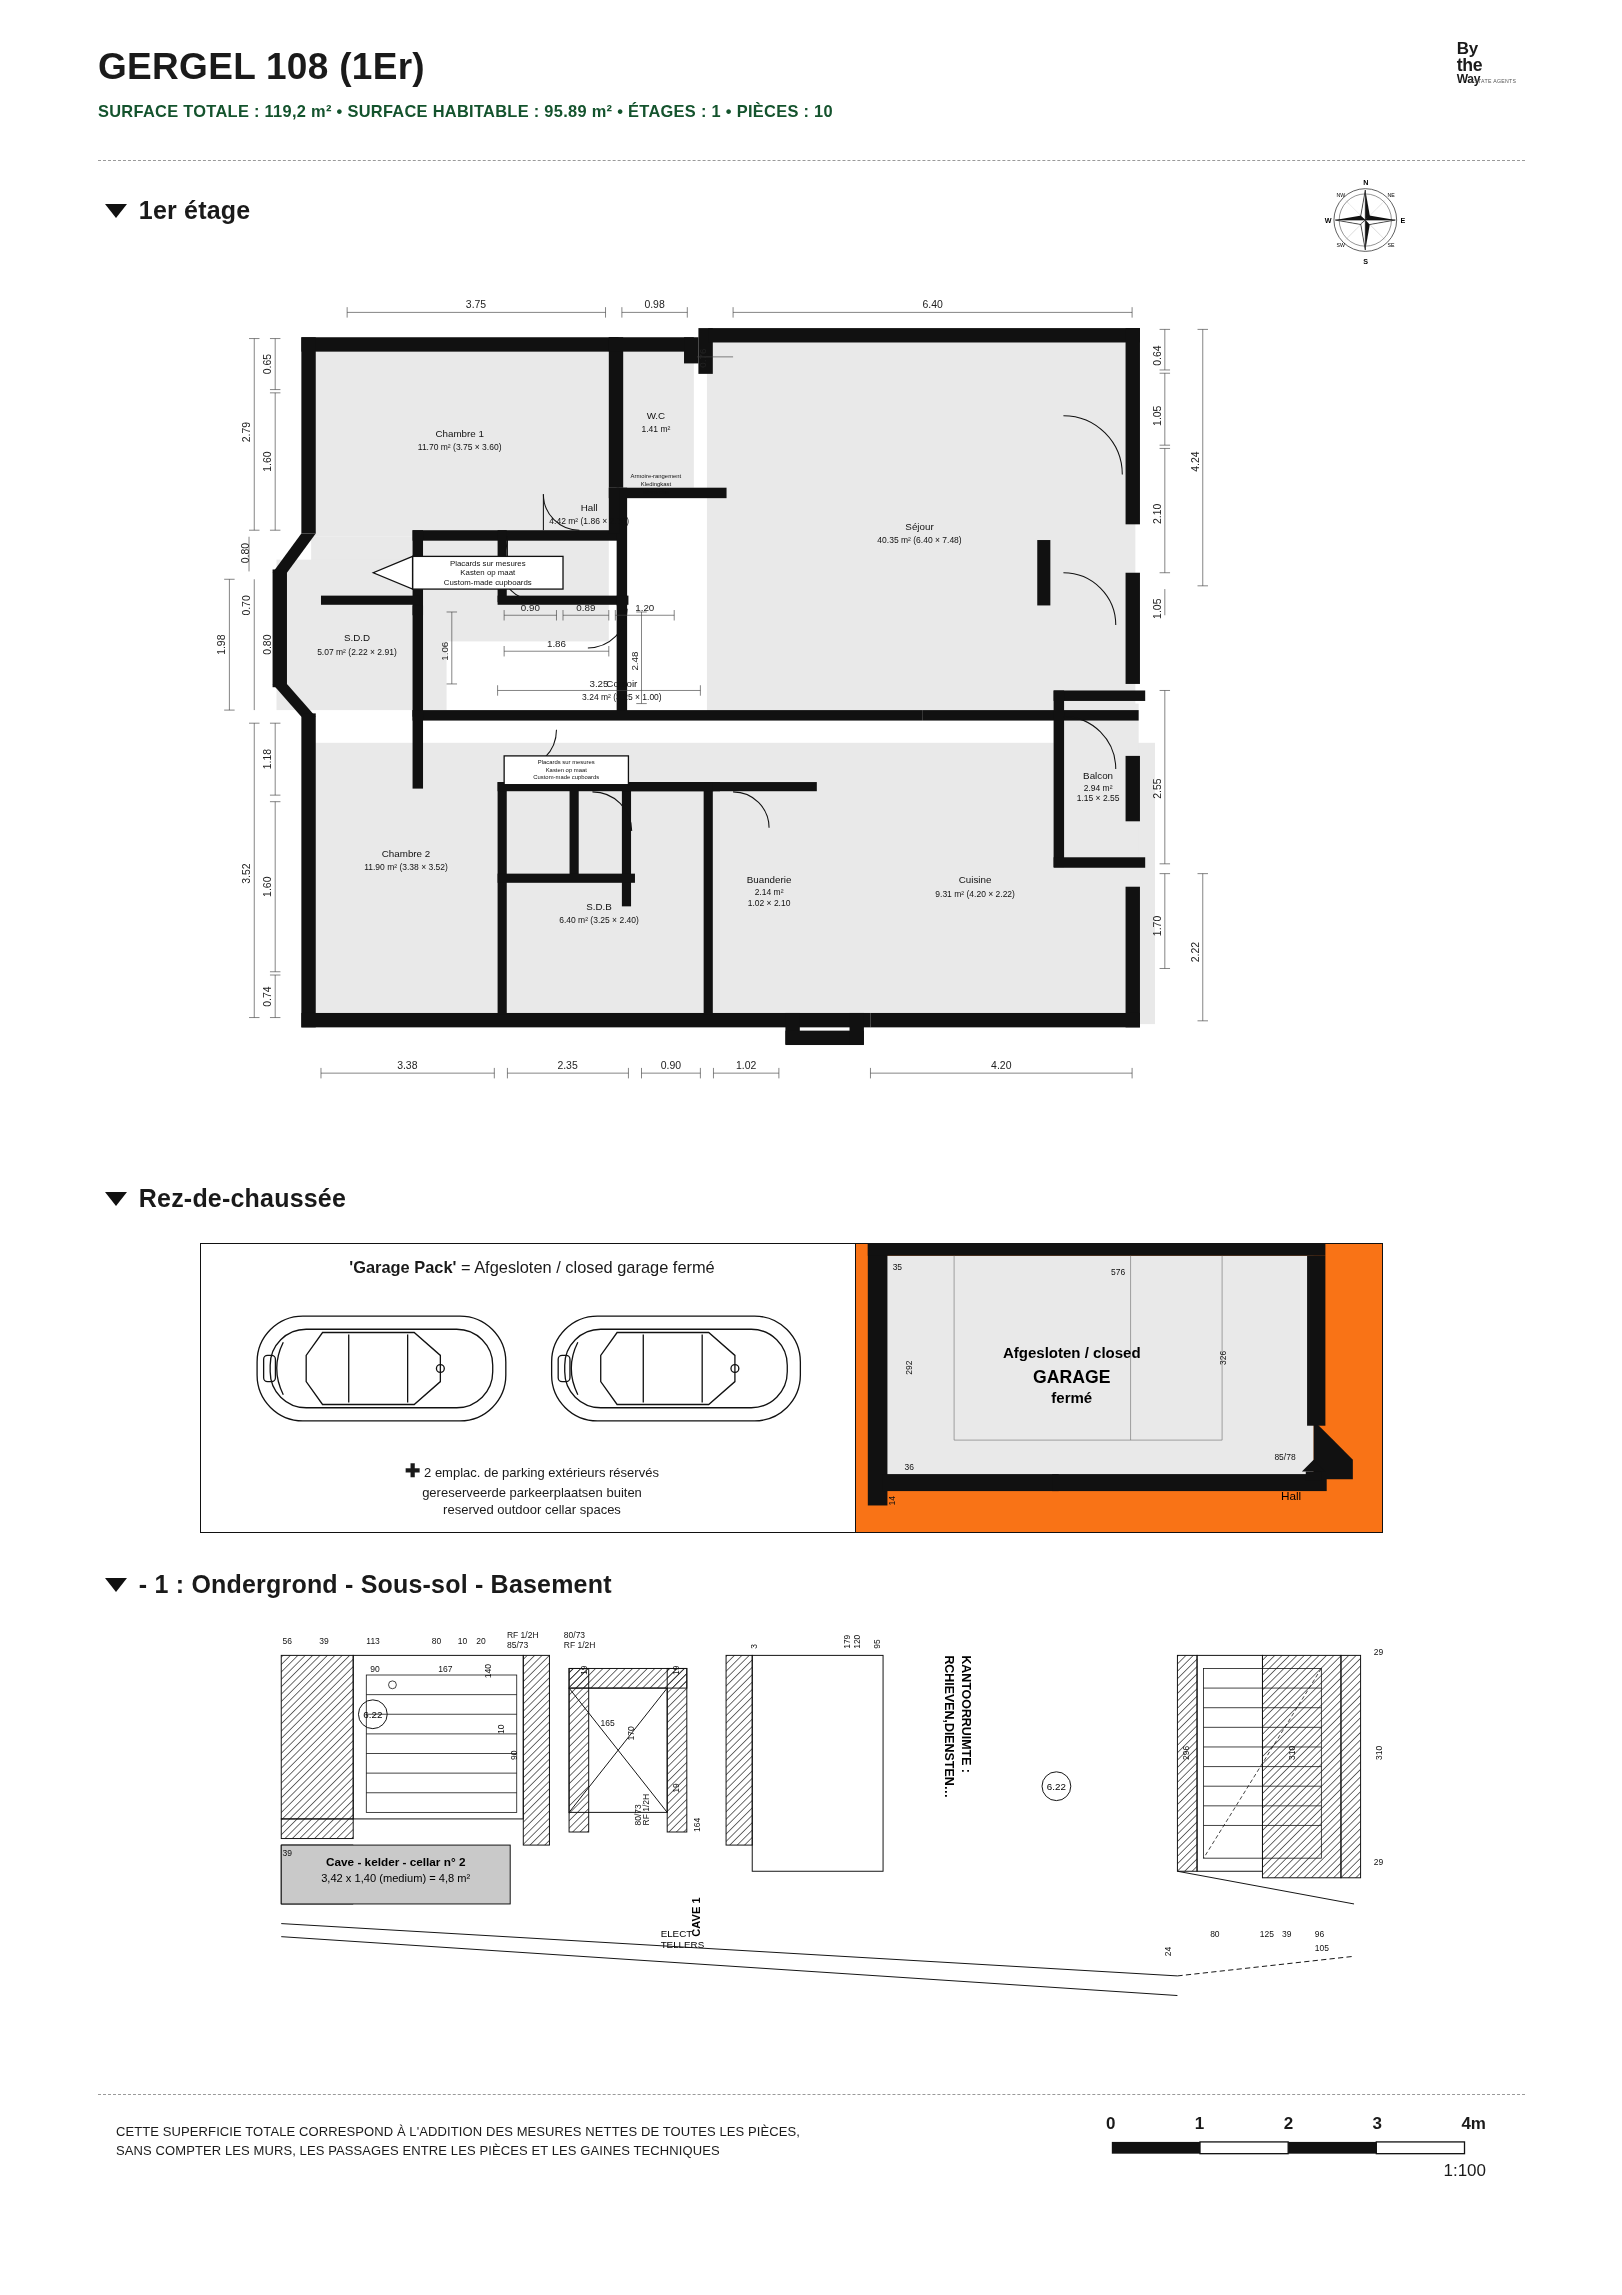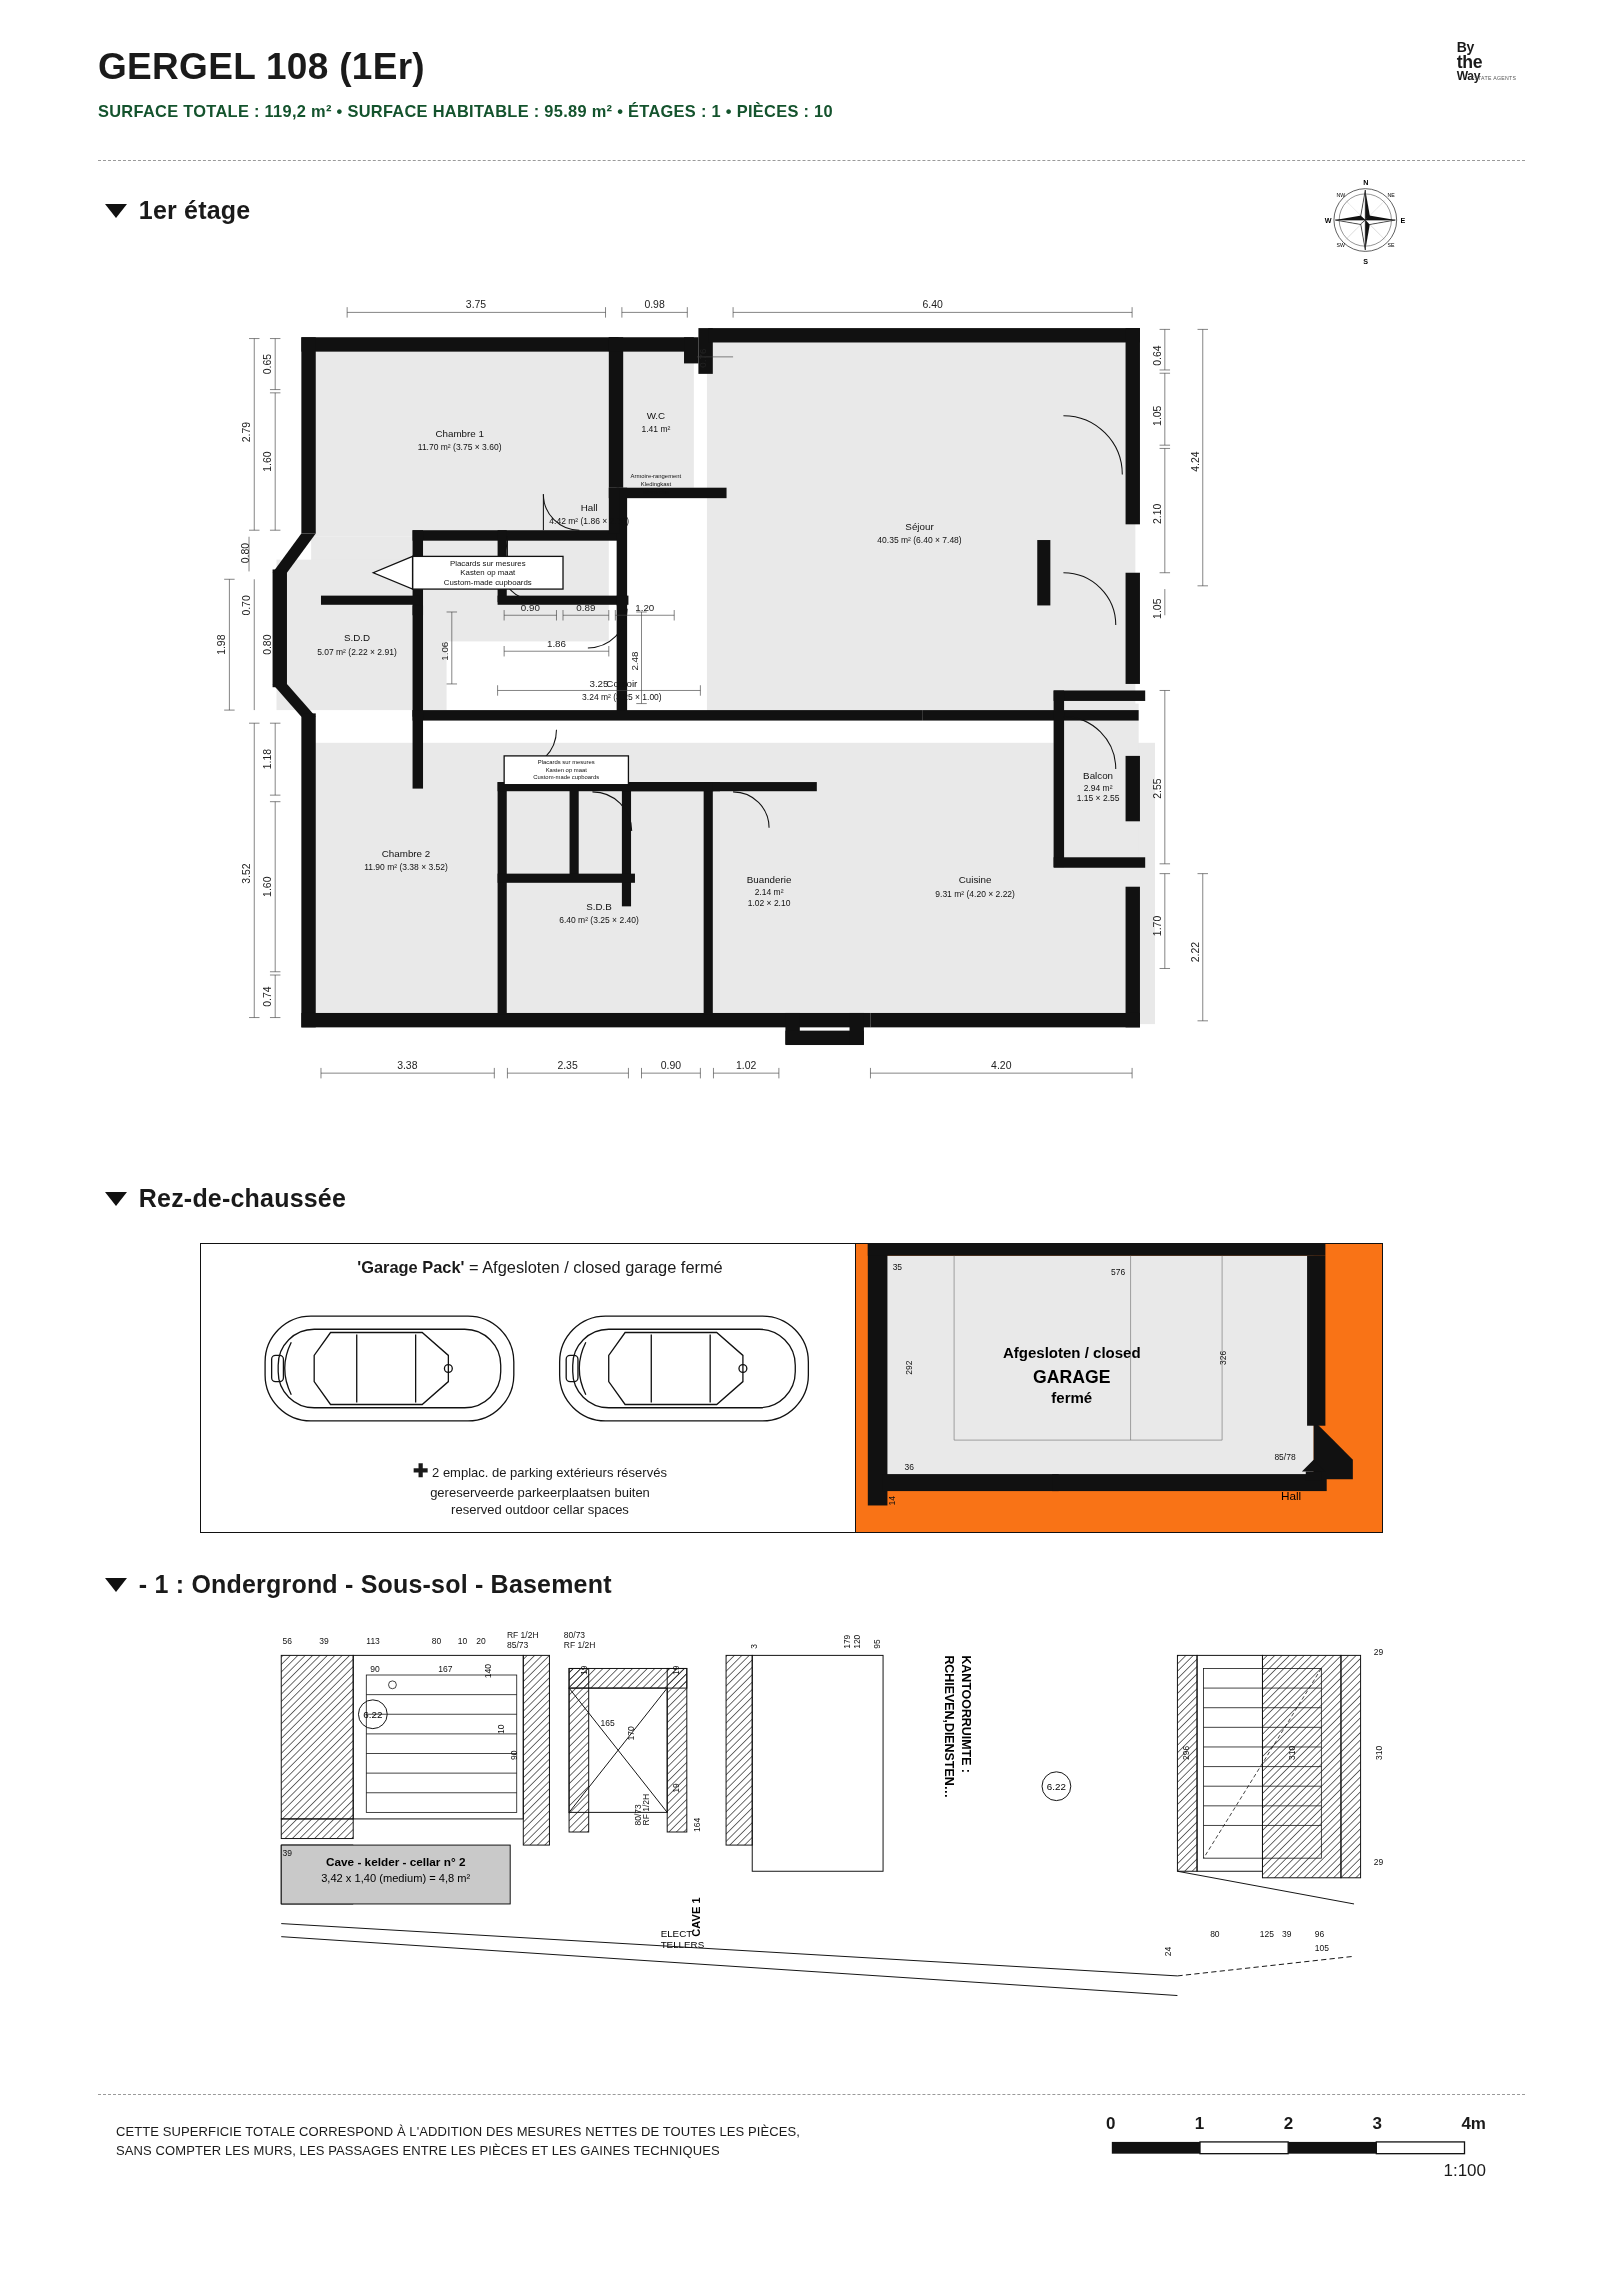--- a/index.html
+++ b/index.html
@@ -8,21 +8,21 @@
     font-family:"Liberation Sans", sans-serif;color:#1a1a1a;
     position:relative;overflow:hidden;
   }
   .page{position:absolute;inset:0;}
 
   
   .header{position:absolute;left:98px;top:46px;width:1427px;}
   .title{font-size:37px;font-weight:bold;letter-spacing:0.3px;margin:0;}
   .subtitle{font-size:16.4px;font-weight:bold;letter-spacing:0.3px;margin-top:14.4px;color:#14532d;}
   .logo{position:absolute;right:0;top:-5.2px;width:111px;text-align:center;}
-  .logo .l1{font-size:14px;font-weight:bold;line-height:.95;letter-spacing:-0.3px;}
+  .logo .l1{font-size:17px;font-weight:bold;line-height:.95;letter-spacing:-0.3px;}
   .logo .l2{font-size:17.7px;font-weight:bold;line-height:.95;letter-spacing:-0.3px;}
   .logo .l3{font-size:12px;font-weight:bold;line-height:.95;letter-spacing:-0.3px;}
   .logo .sub{font-size:5.2px;letter-spacing:0.3px;color:#555;margin-top:2.6px;}
   .logoinner{display:inline-block;text-align:left;position:relative;}
   .logoinner .sub{position:absolute;right:-34px;bottom:1.3px;white-space:nowrap;text-align:left;}
 
   .hr-dash{position:absolute;left:98px;width:1427px;border-top:1.3px dashed #9a9a9a;}
 
   
   .sec{position:absolute;display:flex;align-items:center;gap:11.8px;}
@@ -31,21 +31,21 @@
 
   
   .compass{position:absolute;left:1305px;top:173px;width:118px;height:98px;}
 
   
   .plan1{position:absolute;left:216px;top:298px;width:1165px;height:870px;}
   .plan1 svg{display:block;}
 
   
   .gf{position:absolute;left:200px;top:1243px;width:1181px;height:288px;border:1.3px solid #111;background:#fff;}
-  .gf-left{position:absolute;left:12px;top:0;width:654px;height:100%;}
+  .gf-left{position:absolute;left:4px;top:0;width:654px;height:100%;}
   .gf-right{position:absolute;left:654px;top:0;right:0;height:100%;border-left:1.3px solid #111;overflow:hidden;background:#f97316;}
   .gp-title{position:absolute;left:0;right:0;top:14.4px;text-align:center;font-size:16.4px;}
   .gp-title b{font-weight:bold;}
   .gf-note{position:absolute;left:0;right:0;bottom:13px;text-align:center;font-size:13px;line-height:1.35;}
   .gf-note .plus{font-weight:bold;font-size:18.3px;}
 
   
   .bm{position:absolute;left:242px;top:1629px;width:1184px;height:406px;}
 
   

